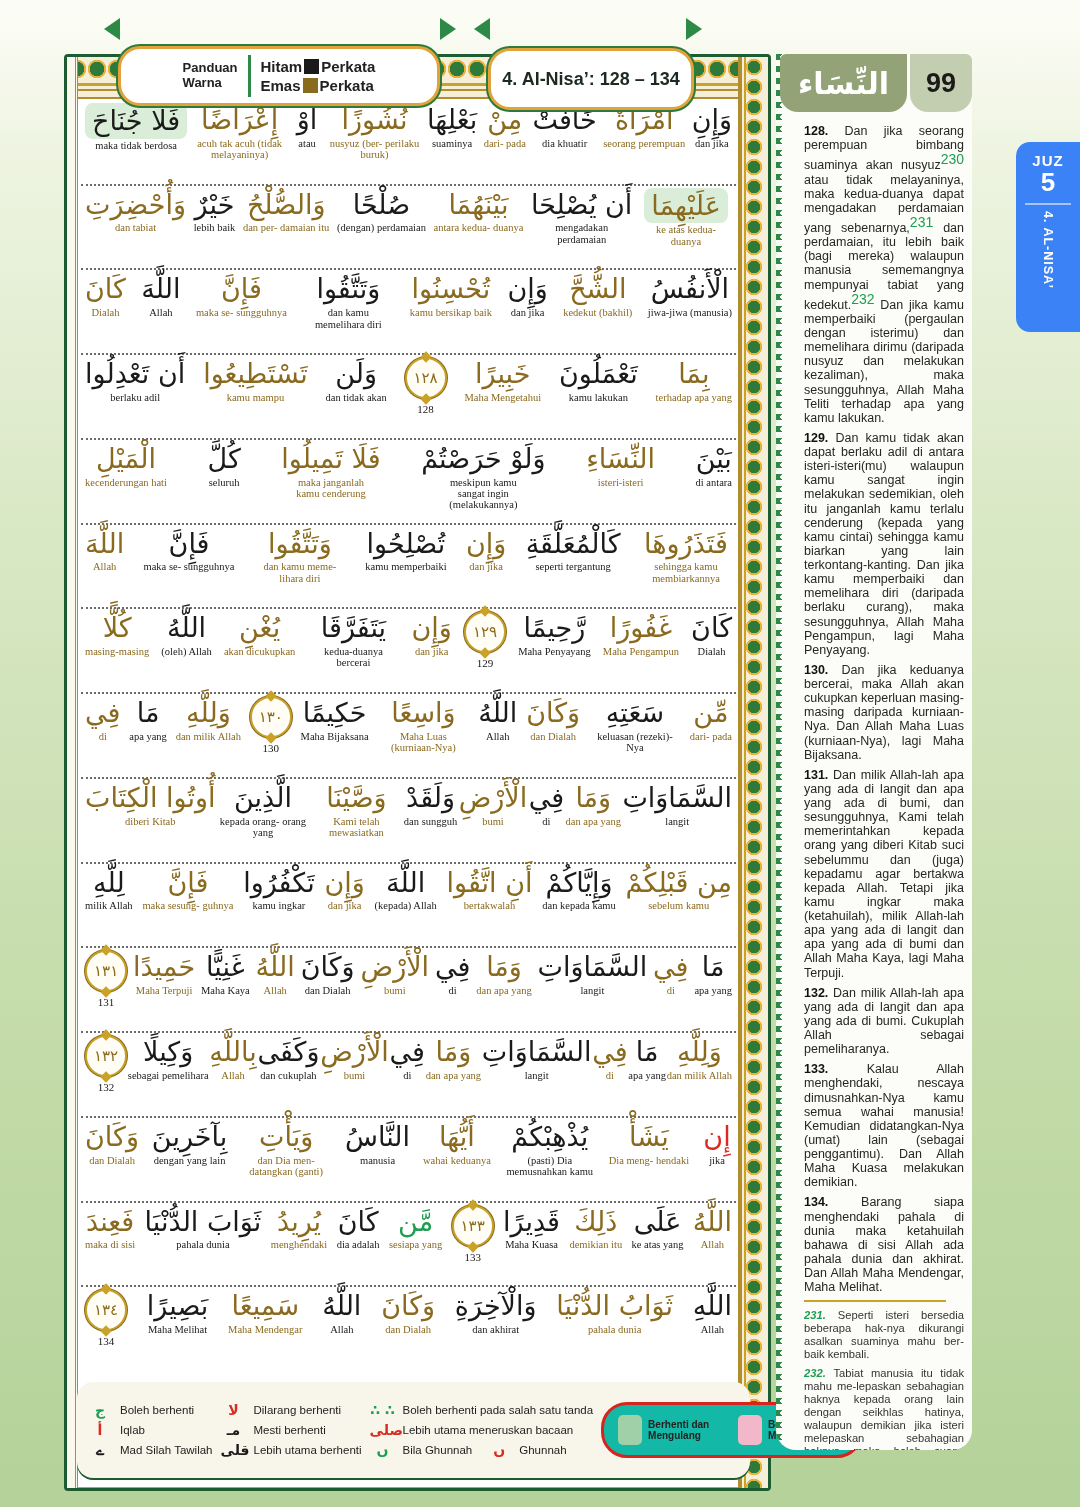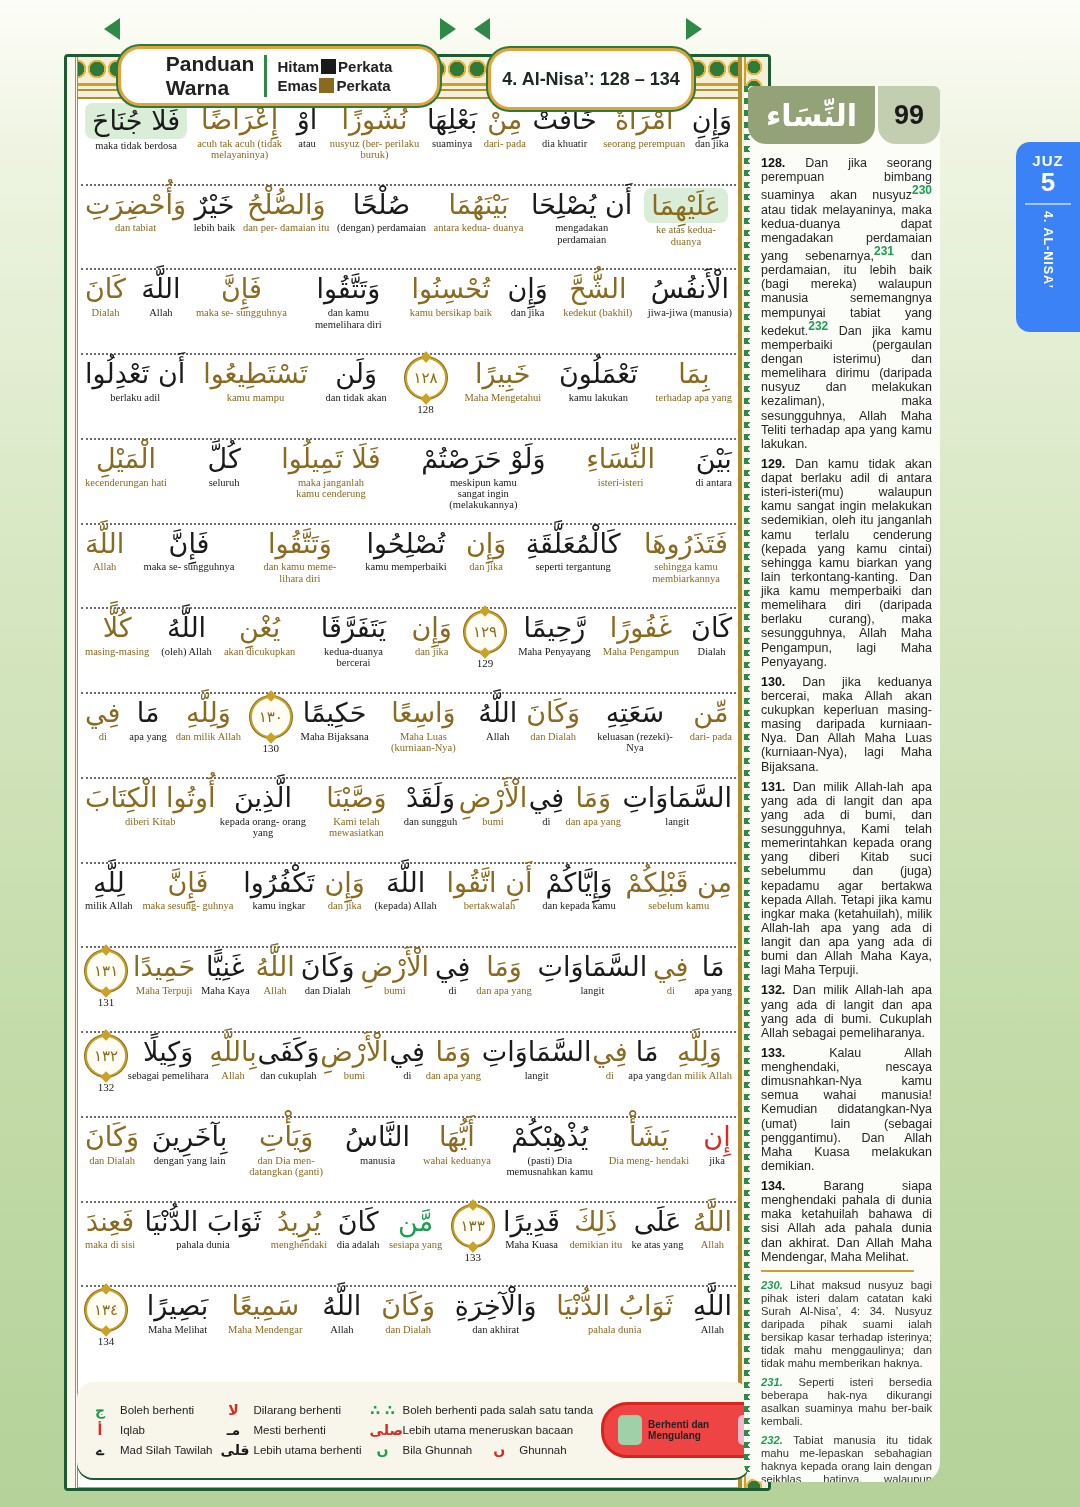--- a/index.html
+++ b/index.html
@@ -36,21 +36,21 @@
     background-repeat:repeat-y,repeat-y,no-repeat;
     border-left:2px solid #b08d2f;
   }
   .band-left{position:absolute;left:0;top:0;bottom:0;width:8px;border-right:3px double #b08d2f;background:#fbf8ee;}
   
   .pill{
     position:absolute;background:#ffffff;border:3px solid #e2a33c;border-radius:22px;
     box-shadow:0 0 0 2px #2d7a3a;z-index:5;display:flex;align-items:center;justify-content:center;
   }
   .pill-guide{left:118px;top:46px;width:322px;height:60px;gap:10px;padding:0 14px;box-sizing:border-box;}
-  .guide-title{font-weight:bold;font-size:21px;line-height:1.15;color:#222;text-align:left;}
+  .guide-title{font-weight:bold;font-size:13px;line-height:1.15;color:#222;text-align:left;}
   .guide-div{width:3px;align-self:stretch;margin:6px 0;background:#2d8a46;}
   .guide-rows{display:flex;flex-direction:column;gap:2px;}
   .guide-row{display:flex;align-items:center;gap:2px;font-weight:bold;font-size:15px;color:#222;}
   .sw{width:15px;height:15px;display:inline-block;}
   .pill-title{left:488px;top:48px;width:200px;height:56px;font-weight:bold;font-size:18px;color:#1d2a1f;}
   .wedge{position:absolute;top:18px;width:0;height:0;border-top:11px solid transparent;border-bottom:11px solid transparent;z-index:4;}
   
   .lines{
     position:absolute;left:14px;top:44px;right:32px;bottom:118px;
     display:flex;flex-direction:column;justify-content:space-between;
@@ -81,50 +81,50 @@
     position:absolute;left:10px;right:18px;bottom:10px;height:96px;
     background:#f8f6ea;border-radius:16px;box-shadow:0 2px 0 #1d5c33;
     display:flex;align-items:center;gap:8px;padding:6px 10px;box-sizing:border-box;
   }
   .lcol{display:flex;flex-direction:column;gap:4px;}
   .litem{display:flex;align-items:center;gap:7px;font-size:11.5px;color:#222;white-space:nowrap;}
   .licon{font-family:"DejaVu Sans",sans-serif;font-weight:bold;font-size:14px;width:26px;text-align:center;}
   .ic-green{color:#1d9e50;} .ic-red{color:#d92b21;} .ic-black{color:#1a1a1a;}
   .lrow2{display:flex;gap:14px;}
   .stopbox{
-    margin-left:auto;border:3px solid #d8231f;border-radius:26px;background:#ef4444;
+    margin-left:auto;border:3px solid #d8231f;border-radius:26px;background:#14b8a6;
     display:flex;align-items:center;gap:12px;padding:8px 14px;height:56px;box-sizing:border-box;
   }
   .stopitem{display:flex;align-items:center;gap:6px;}
   .stopsw{width:24px;height:30px;border-radius:5px;}
   .stoplabel{font-size:10px;font-weight:bold;color:#222;width:78px;line-height:1.15;}
   
   .panel{
-    position:absolute;left:744px;top:54px;width:196px;height:1396px;
+    position:absolute;left:776px;top:54px;width:196px;height:1396px;
     background:#fcfdf8;border-radius:0 0 20px 20px;box-sizing:border-box;
-    padding:8px 8px 10px 17px;overflow:hidden;margin-top:32px;
+    padding:8px 8px 10px 28px;overflow:hidden;
   }
   .panel::before{ 
     content:"";position:absolute;left:0;top:0;bottom:0;width:9px;
     background-image:linear-gradient(135deg,#2d8a46 30%,rgba(0,0,0,0) 30%),linear-gradient(45deg,#2d8a46 30%,rgba(0,0,0,0) 30%);
     background-size:9px 12px;background-repeat:repeat-y;background-position:0 0,0 6px;
   }
   .panel-head{position:absolute;left:4px;top:0;right:0;height:58px;display:flex;}
   .callig{
     flex:1;background:#93a377;border-radius:6px 0 18px 18px;display:flex;align-items:center;justify-content:center;
     font-family:"DejaVu Sans",sans-serif;font-size:30px;font-weight:bold;color:#ffffff;
   }
   .pgnum{
     width:62px;background:#c3cdb0;border-radius:0 6px 18px 18px;margin-left:3px;
     display:flex;align-items:center;justify-content:center;font-weight:bold;font-size:27px;color:#1a1a1a;
   }
   .verses{margin-top:62px;text-align:justify;font-size:12.5px;line-height:1.13;color:#262626;}
   .verses p{margin:0 0 6px 0;}
   .vnum{font-weight:bold;color:#111;}
-  sup.fn{color:#1d9e50;font-weight:bold;font-size:12px;}
+  sup.fn{color:#1d9e50;font-weight:normal;font-size:14px;}
   .fnsep{border:none;border-top:2px solid #c9a227;margin:6px 18px 7px 0;}
   .footnotes{font-size:11.2px;line-height:1.16;color:#333;text-align:justify;}
   .footnotes p{margin:0 0 6px 0;}
   .fnnum{color:#1d9e50;font-weight:bold;font-style:italic;}
   
   .juztab{
     position:absolute;right:0;top:142px;width:64px;height:190px;background:#3b82f6;
     border-radius:14px 0 0 14px;color:#fff;display:flex;flex-direction:column;align-items:center;
     padding-top:10px;box-sizing:border-box;
   }
@@ -784,21 +784,20 @@
       <p><span class="vnum">128. </span>Dan jika seorang perempuan bimbang suaminya akan nusyuz<sup class="fn">230</sup> atau tidak melayaninya, maka kedua-duanya dapat mengadakan perdamaian yang sebenarnya,<sup class="fn">231</sup> dan perdamaian, itu lebih baik (bagi mereka) walaupun manusia sememangnya mempunyai tabiat yang kedekut.<sup class="fn">232</sup> Dan jika kamu memperbaiki (pergaulan dengan isterimu) dan memelihara dirimu (daripada nusyuz dan melakukan kezaliman), maka sesungguhnya, Allah Maha Teliti terhadap apa yang kamu lakukan.</p>
       <p><span class="vnum">129. </span>Dan kamu tidak akan dapat berlaku adil di antara isteri-isteri(mu) walaupun kamu sangat ingin melakukan sedemikian, oleh itu janganlah kamu terlalu cenderung (kepada yang kamu cintai) sehingga kamu biarkan yang lain terkontang-kanting. Dan jika kamu memperbaiki dan memelihara diri (daripada berlaku curang), maka sesungguhnya, Allah Maha Pengampun, lagi Maha Penyayang.</p>
       <p><span class="vnum">130. </span>Dan jika keduanya bercerai, maka Allah akan cukupkan keperluan masing-masing daripada kurniaan-Nya. Dan Allah Maha Luas (kurniaan-Nya), lagi Maha Bijaksana.</p>
       <p><span class="vnum">131. </span>Dan milik Allah-lah apa yang ada di langit dan apa yang ada di bumi, dan sesungguhnya, Kami telah memerintahkan kepada orang yang diberi Kitab suci sebelummu dan (juga) kepadamu agar bertakwa kepada Allah. Tetapi jika kamu ingkar maka (ketahuilah), milik Allah-lah apa yang ada di langit dan apa yang ada di bumi dan Allah Maha Kaya, lagi Maha Terpuji.</p>
       <p><span class="vnum">132. </span>Dan milik Allah-lah apa yang ada di langit dan apa yang ada di bumi. Cukuplah Allah sebagai pemeliharanya.</p>
       <p><span class="vnum">133. </span>Kalau Allah menghendaki, nescaya dimusnahkan-Nya kamu semua wahai manusia! Kemudian didatangkan-Nya (umat) lain (sebagai penggantimu). Dan Allah Maha Kuasa melakukan demikian.</p>
       <p><span class="vnum">134. </span>Barang siapa menghendaki pahala di dunia maka ketahuilah bahawa di sisi Allah ada pahala dunia dan akhirat. Dan Allah Maha Mendengar, Maha Melihat.</p>
     </div>
   <hr class="fnsep">
   <div class="footnotes" id="footnotes">
-      <p><span class="fnnum">230. </span>Lihat maksud nusyuz bagi pihak isteri dalam catatan kaki Surah Al-Nisa’, 4: 34. Nusyuz daripada pihak suami ialah bersikap kasar terhadap isterinya; tidak mahu menggaulinya; dan tidak mahu memberikan haknya.</p>
       <p><span class="fnnum">231. </span>Seperti isteri bersedia beberapa hak-nya dikurangi asalkan suaminya mahu ber-baik kembali.</p>
       <p><span class="fnnum">232. </span>Tabiat manusia itu tidak mahu me-lepaskan sebahagian haknya kepada orang lain dengan seikhlas hatinya, walaupun demikian jika isteri melepaskan sebahagian haknya maka boleh suami menerimanya.</p>
     </div>
 </div>
 
 <div class="juztab">
   <div class="juzword">JUZ</div>
   <div class="juznum">5</div>
   <div class="juzdiv"></div>
   <div class="surahvert">4. AL-NISA’</div>

